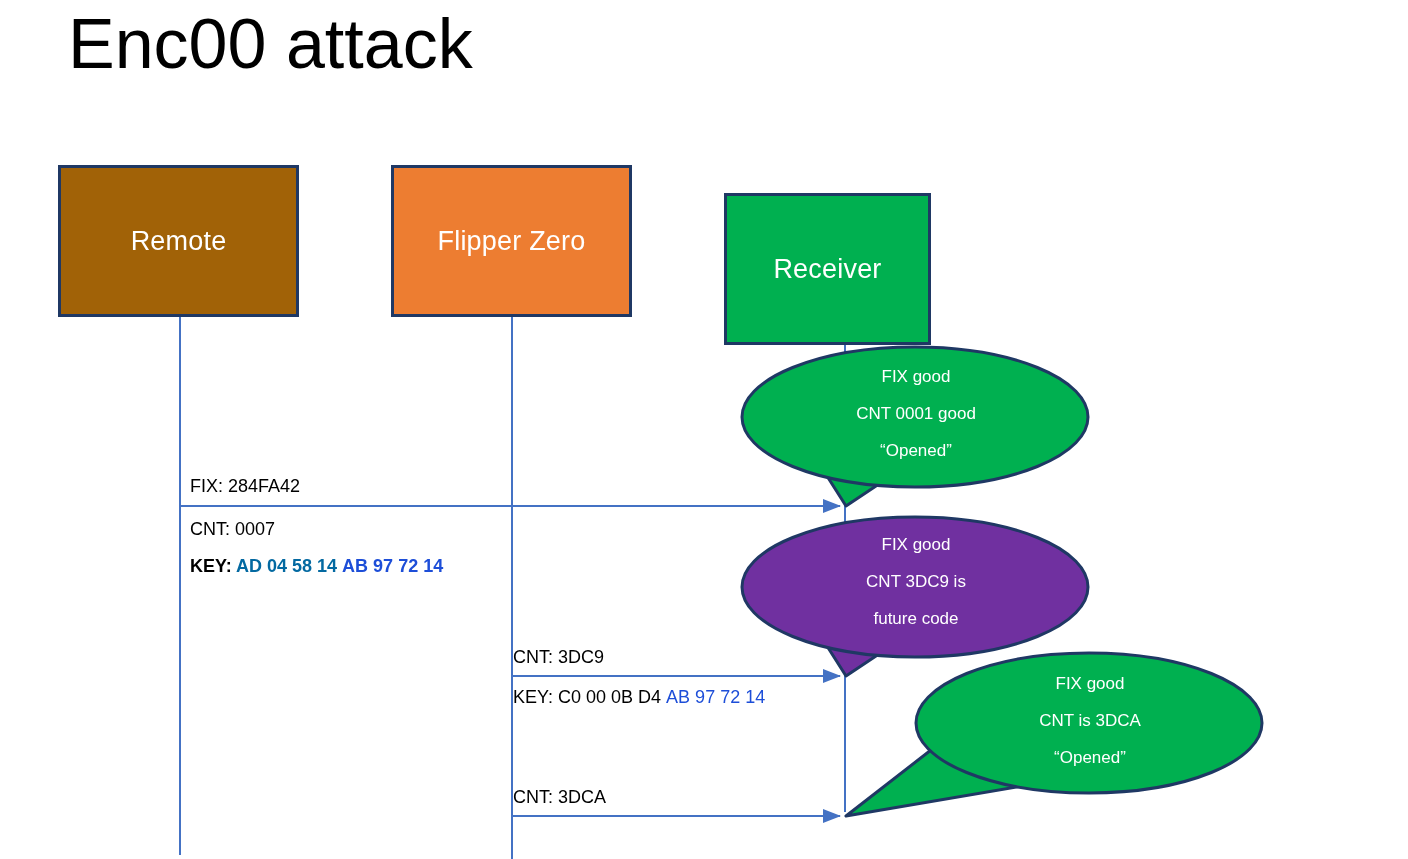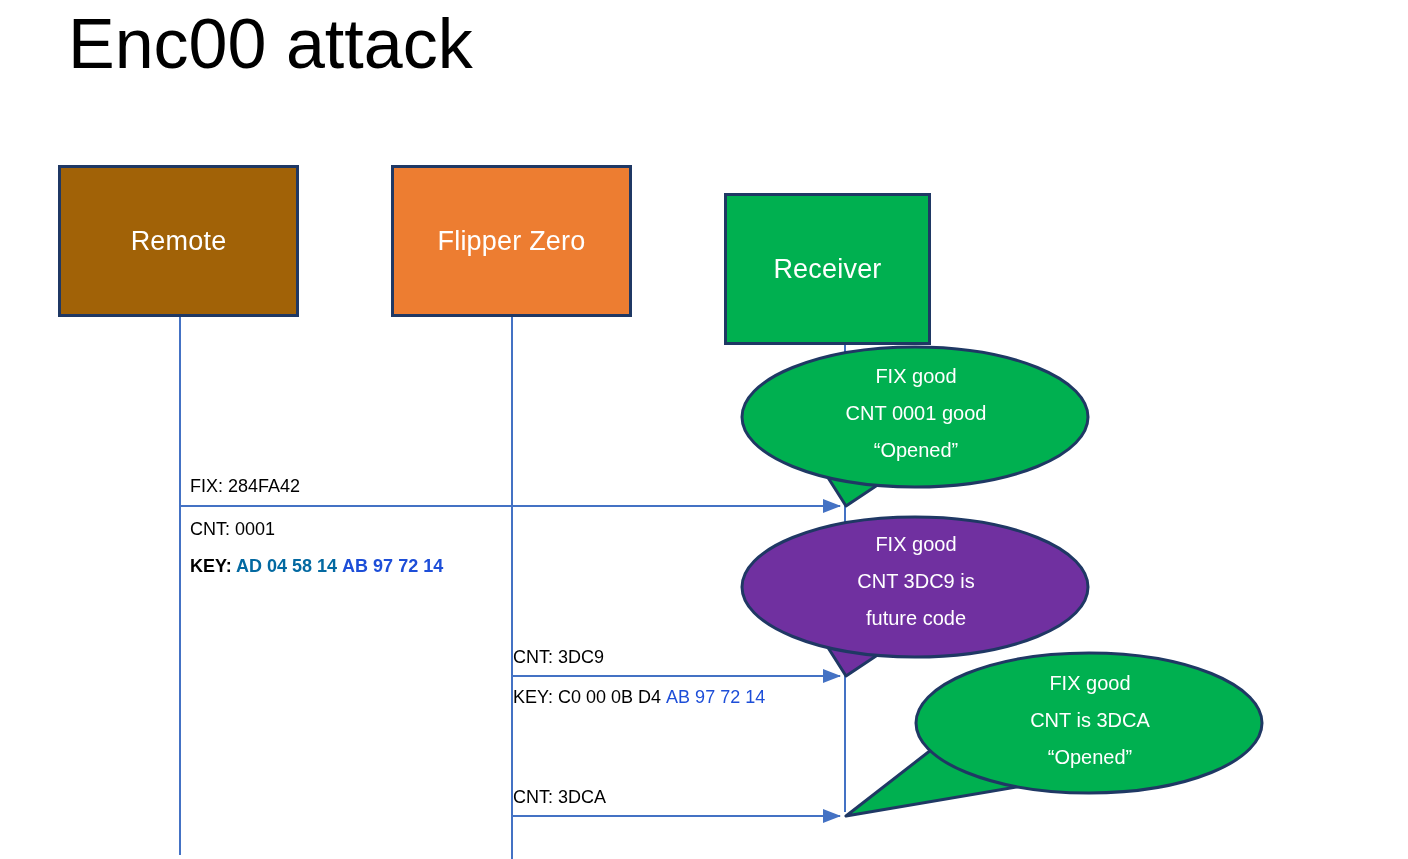--- a/index.html
+++ b/index.html
@@ -75,21 +75,21 @@
   #lbl-key1   { left: 190px; top: 549px; font-weight: 700; }
   #lbl-cnt2   { left: 513px; top: 640px; }
   #lbl-key2   { left: 513px; top: 680px; }
   #lbl-cnt3   { left: 513px; top: 780px; }
   #lbl-key3   { left: 513px; top: 820px; }
 
   
   .bubble-text {
     position: absolute;
     color: #ffffff;
-    font-size: 20px;
+    font-size: 17px;
     line-height: 37px;
     text-align: center;
     white-space: nowrap;
   }
   #bubble-text-1 { left: 768px;  top: 358px; width: 296px; }
   #bubble-text-2 { left: 768px;  top: 526px; width: 296px; }
   #bubble-text-3 { left: 942px;  top: 665px; width: 296px; }
 </style>
 </head>
 <body>
@@ -140,21 +140,21 @@
 
   <div class="actor-box" id="actor-receiver">
     <span>Receiver</span>
   </div>
 
   <div class="msg-label" id="lbl-fix1">
     <span>FIX: </span><span>284FA42</span>
   </div>
 
   <div class="msg-label" id="lbl-cnt1">
-    <span>CNT: </span><span>0001</span>
+    <span>CNT: </span><span>0007</span>
   </div>
 
   <div class="msg-label bold" id="lbl-key1">
     <span>KEY: </span><span class="red">AD 04 58 14</span><span>&nbsp;</span><span class="green">AB 97 72 14</span>
   </div>
 
   <div class="msg-label" id="lbl-cnt2">
     <span>CNT: </span><span>3DC9</span>
   </div>
 

